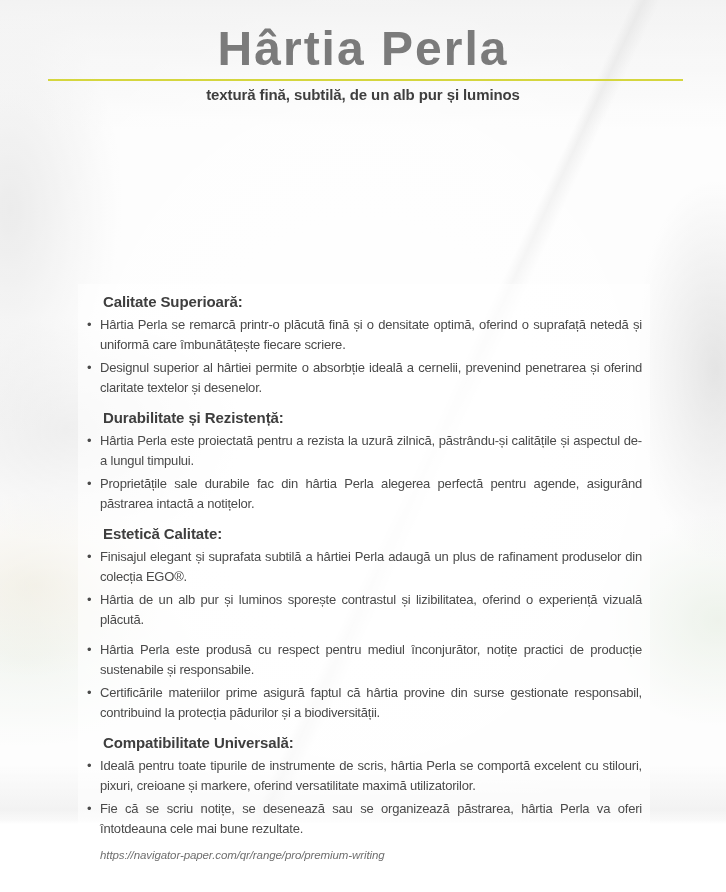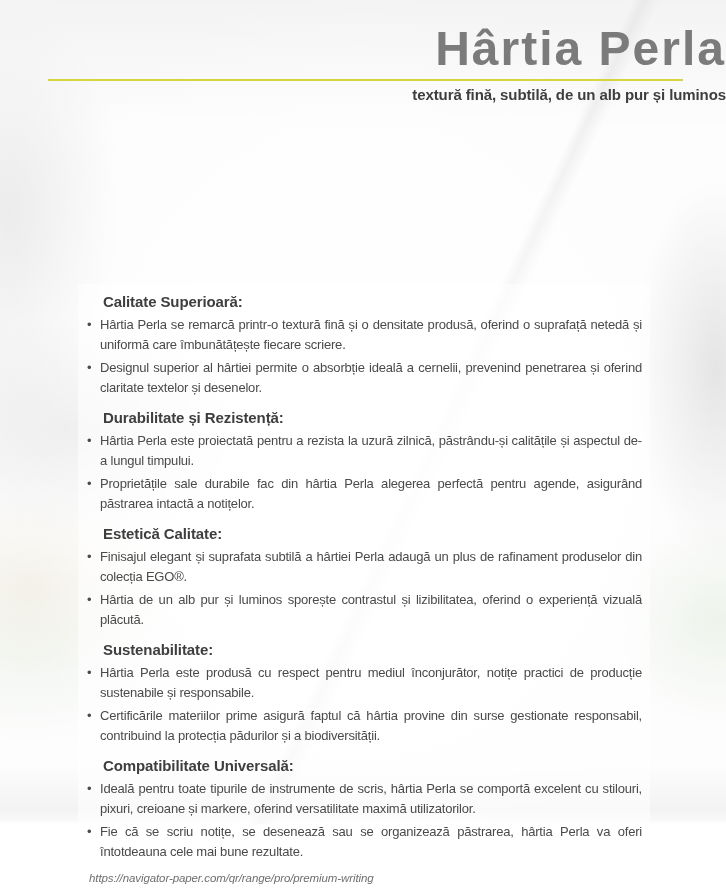--- a/index.html
+++ b/index.html
@@ -21,21 +21,21 @@
       linear-gradient(115deg, transparent 57%, rgba(205,205,205,0.45) 58%, transparent 59.5%),
       linear-gradient(to bottom, rgba(236,236,236,0.95), rgba(255,255,255,0) 130px),
       radial-gradient(ellipse 160px 320px at 10px 210px, rgba(204,204,204,0.55), transparent 70%),
       radial-gradient(ellipse 120px 270px at 715px 370px, rgba(188,188,188,0.6), transparent 70%),
       radial-gradient(ellipse 250px 160px at 70px 430px, rgba(198,198,198,0.5), transparent 70%),
       radial-gradient(ellipse 200px 130px at 35px 585px, rgba(226,219,196,0.55), transparent 70%),
       radial-gradient(ellipse 170px 150px at 718px 620px, rgba(213,226,207,0.6), transparent 70%),
       radial-gradient(ellipse 250px 130px at 25px 655px, rgba(217,228,213,0.45), transparent 70%),
       linear-gradient(to bottom, rgba(255,255,255,0) 765px, #ececec 810px, #f6f6f6 820px, #ffffff 824px);
   }
-  .header{position:relative;text-align:right;}
+  .header{position:relative;text-align:center;}
   .page-title{
     margin:0;padding-top:22px;
     font-size:48px;line-height:54px;font-weight:700;
     letter-spacing:2px;color:var(--title-gray,#7b7b7b);
   }
   .title-rule{
     position:absolute;left:48px;right:43px;top:79px;height:2px;
     background:var(--accent-yellow,#d5d63e);
   }
   .page-subtitle{
@@ -78,21 +78,21 @@
     font-size:13px;line-height:20px;letter-spacing:-0.2px;
     text-align:justify;
     color:#4a4a4a;
     margin-bottom:3px;
   }
   .bullet-item .dot{
     position:absolute;left:1px;top:0;
     color:#4a4a4a;
   }
   .product-url{
-    margin:2px 0 0 3px;
+    margin:2px 0 0 14px;
     font-size:11.5px;font-style:italic;color:#6e6e6e;letter-spacing:-0.1px;
   }
 </style>
 </head>
 <body>
 
 <div class="page">
   <div class="bg-photo"></div>
 
   <div class="header">
@@ -105,21 +105,21 @@
 
   <div class="features-heading-wrap">
     <span class="features-heading">Caracteristici și Beneficii:</span>
   </div>
 
   <div class="content-panel">
 
     <div class="section">
       <h3 class="section-title">Calitate Superioară:</h3>
       <ul class="bullet-list">
-        <li class="bullet-item"><span class="dot">•</span><span>Hârtia Perla se remarcă printr-o textură fină și o densitate produsă, oferind o suprafață netedă și uniformă care îmbunătățește fiecare scriere.</span></li>
+        <li class="bullet-item"><span class="dot">•</span><span>Hârtia Perla se remarcă printr-o plăcută fină și o densitate optimă, oferind o suprafață netedă și uniformă care îmbunătățește fiecare scriere.</span></li>
         <li class="bullet-item"><span class="dot">•</span><span>Designul superior al hârtiei permite o absorbție ideală a cernelii, prevenind penetrarea și oferind claritate textelor și desenelor.</span></li>
       </ul>
     </div>
 
     <div class="section">
       <h3 class="section-title">Durabilitate și Rezistență:</h3>
       <ul class="bullet-list">
         <li class="bullet-item"><span class="dot">•</span><span>Hârtia Perla este proiectată pentru a rezista la uzură zilnică, păstrându-și calitățile și aspectul de-a lungul timpului.</span></li>
         <li class="bullet-item"><span class="dot">•</span><span>Proprietățile sale durabile fac din hârtia Perla alegerea perfectă pentru agende, asigurând păstrarea intactă a notițelor.</span></li>
       </ul>
@@ -127,21 +127,20 @@
 
     <div class="section">
       <h3 class="section-title">Estetică Calitate:</h3>
       <ul class="bullet-list">
         <li class="bullet-item"><span class="dot">•</span><span>Finisajul elegant și suprafata subtilă a hârtiei Perla adaugă un plus de rafinament produselor din colecția EGO®.</span></li>
         <li class="bullet-item"><span class="dot">•</span><span>Hârtia de un alb pur și luminos sporește contrastul și lizibilitatea, oferind o experiență vizuală plăcută.</span></li>
       </ul>
     </div>
 
     <div class="section">
-      <h3 class="section-title">Sustenabilitate:</h3>
       <ul class="bullet-list">
         <li class="bullet-item"><span class="dot">•</span><span>Hârtia Perla este produsă cu respect pentru mediul înconjurător, notițe practici de producție sustenabile și responsabile.</span></li>
         <li class="bullet-item"><span class="dot">•</span><span>Certificările materiilor prime asigură faptul că hârtia provine din surse gestionate responsabil, contribuind la protecția pădurilor și a biodiversității.</span></li>
       </ul>
     </div>
 
     <div class="section">
       <h3 class="section-title">Compatibilitate Universală:</h3>
       <ul class="bullet-list">
         <li class="bullet-item"><span class="dot">•</span><span>Ideală pentru toate tipurile de instrumente de scris, hârtia Perla se comportă excelent cu stilouri, pixuri, creioane și markere, oferind versatilitate maximă utilizatorilor.</span></li>

